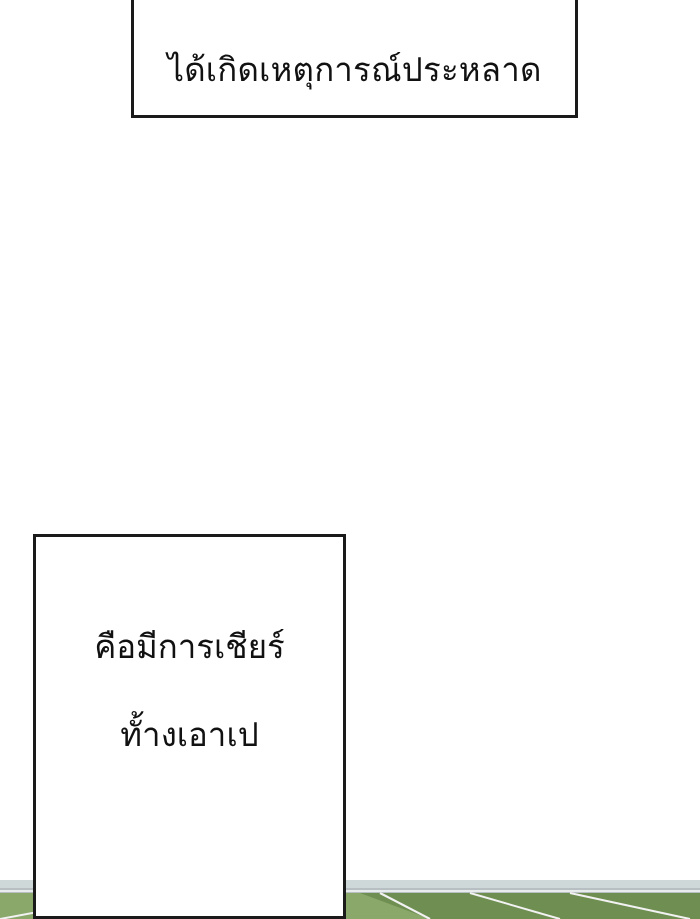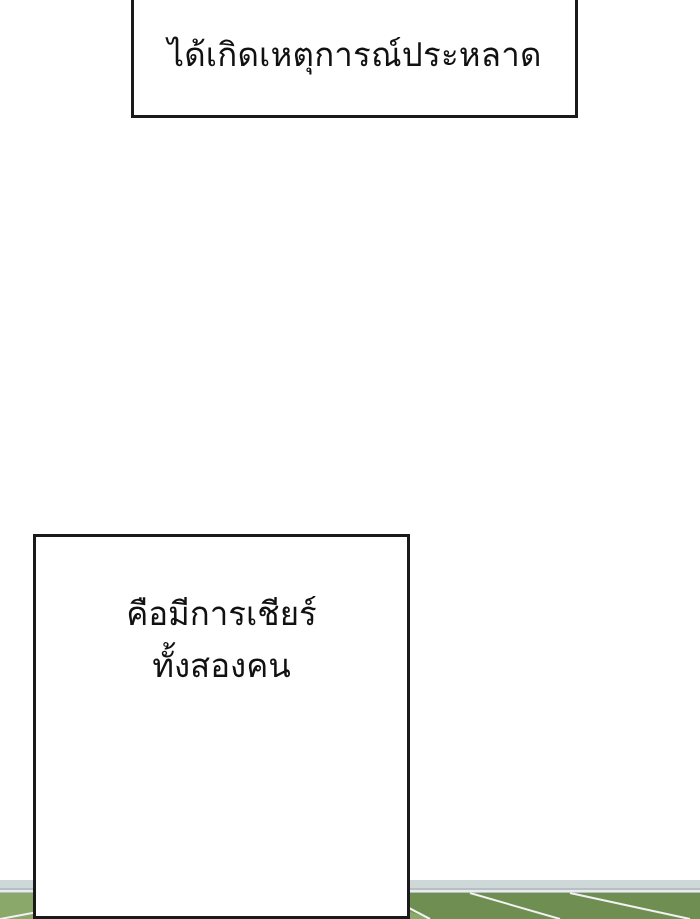--- a/index.html
+++ b/index.html
@@ -47,32 +47,33 @@
   .bubble-top {
     left: 131px;
     top: -8px;
     width: 447px;
     height: 126px;
   }
 
   .bubble-bottom {
     left: 33px;
     top: 534px;
-    width: 377px;
+    width: 313px;
     height: 385px;
     justify-content: flex-start;
     padding-top: 56px;
   }
 
   .bubble-line {
-    font-family: Liberation Sans, sans-serif;
+    font-family: Liberation Mono, monospace;
     color: #111111;
     text-align: left;
     line-height: 1.30;
     white-space: nowrap;
+    margin-top: 36px;
   }
 
   .bubble-top .bubble-line {
     font-size: 33px;
     letter-spacing: 0.2px;
   }
 
   .bubble-bottom .bubble-line {
     font-size: 33px;
     margin-bottom: 9px;
@@ -102,16 +103,16 @@
       <rect x="0" y="10" width="700" height="2" fill="#e8ecec"></rect>
     </svg>
   </div>
 
   <div class="bubble bubble-top">
     <div class="bubble-line">ได้เกิดเหตุการณ์ประหลาด</div>
   </div>
 
   <div class="bubble bubble-bottom">
     <div class="bubble-line">คือมีการเชียร์</div>
-    <div class="bubble-line">ทั้งสองคน</div>
+    <div class="bubble-line">ทั้างเอาเป</div>
   </div>
 
 </div>
 
 </body></html>

